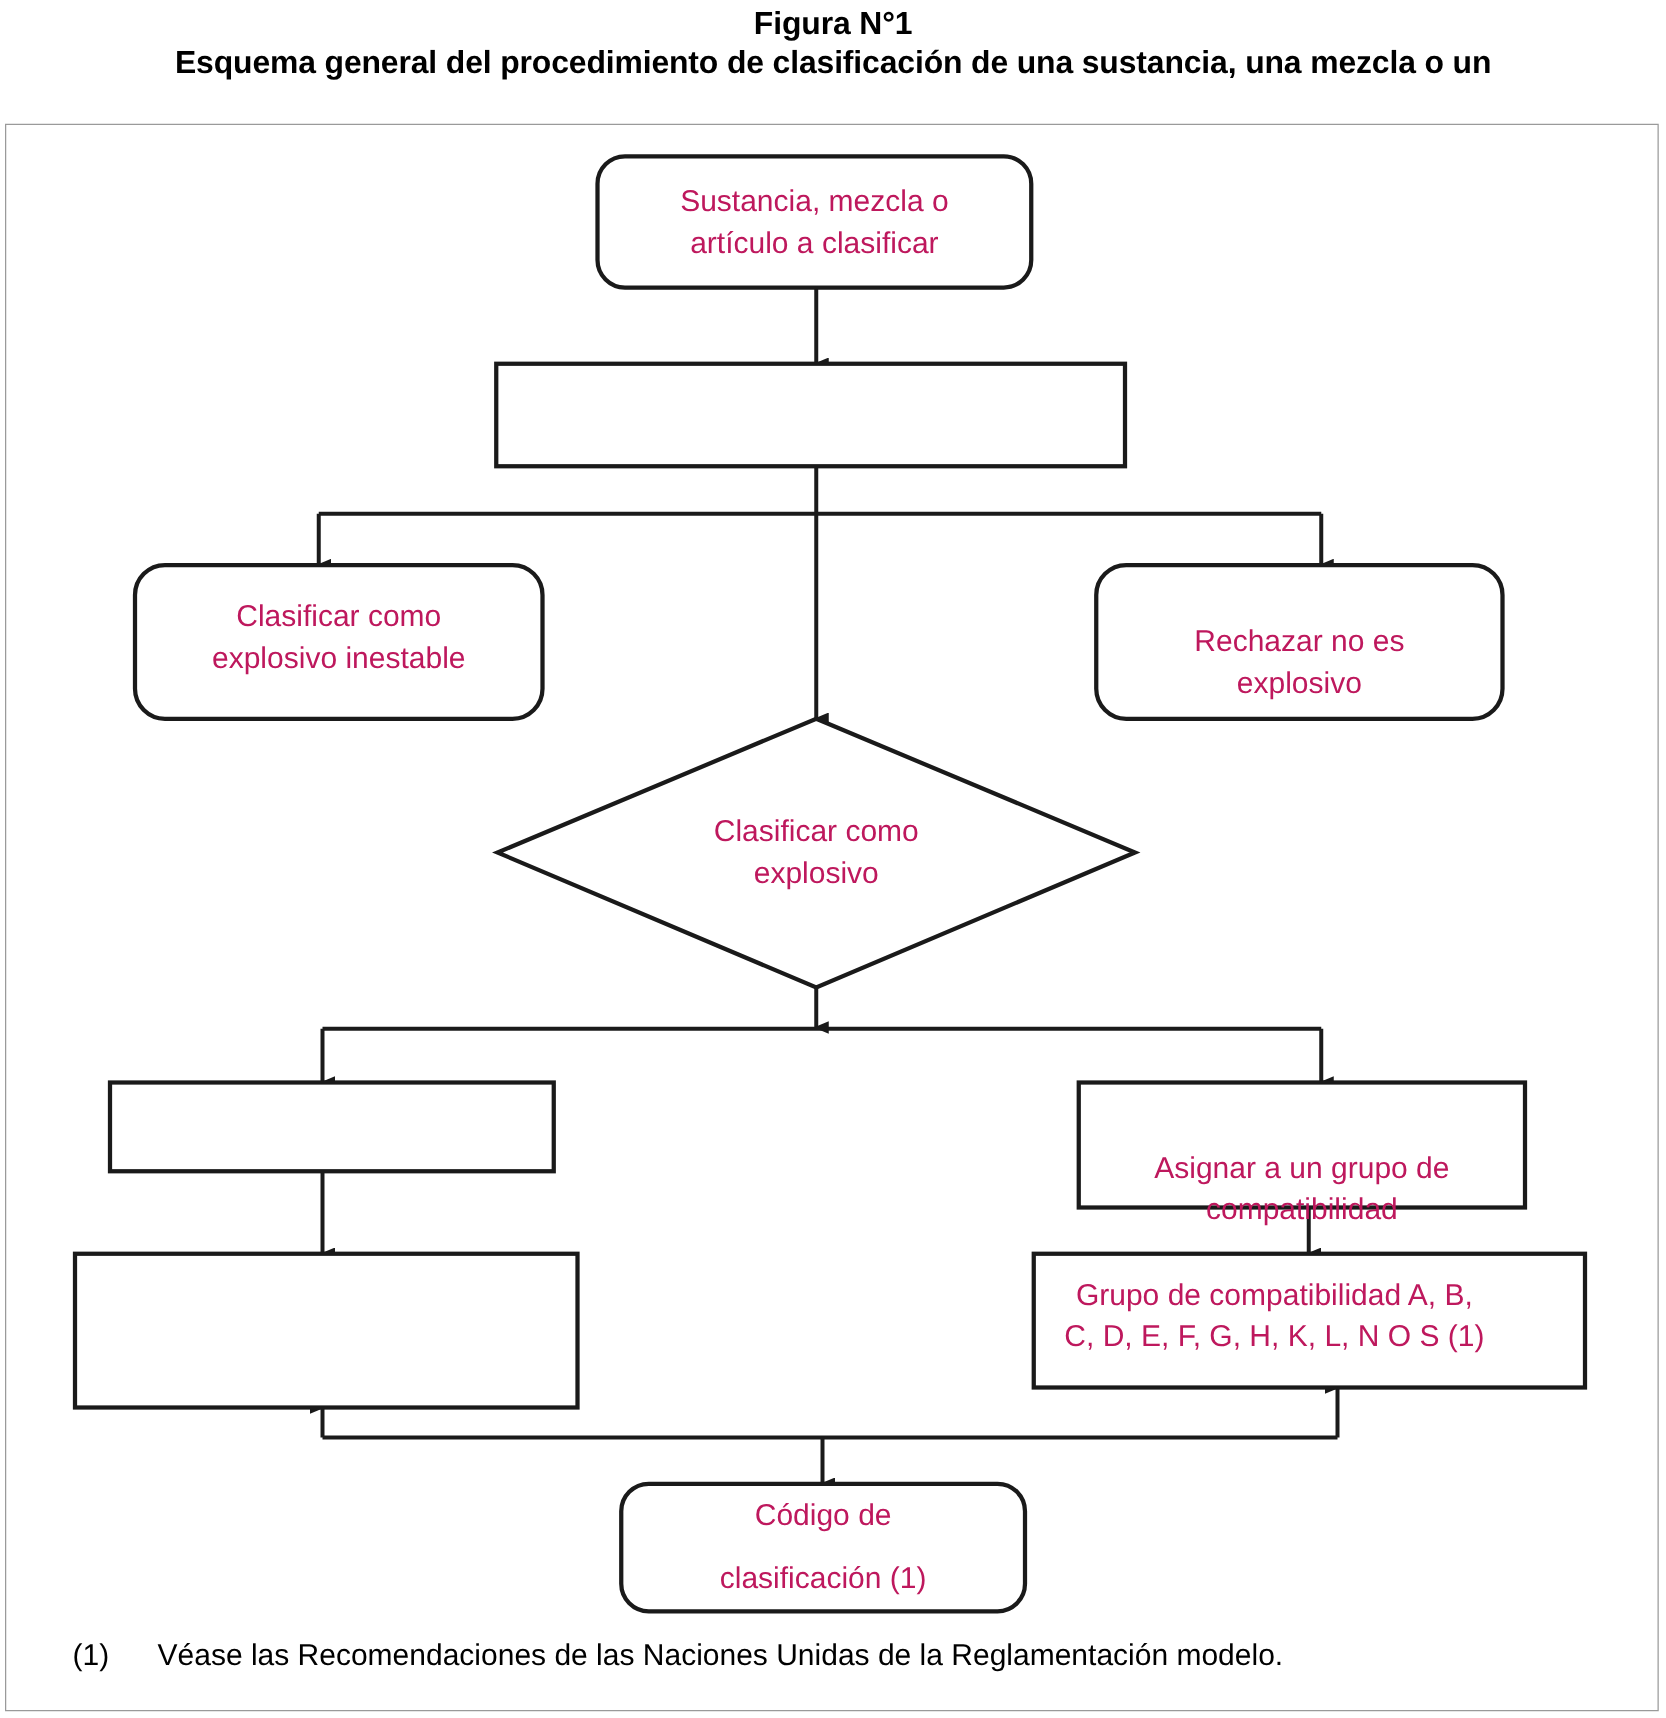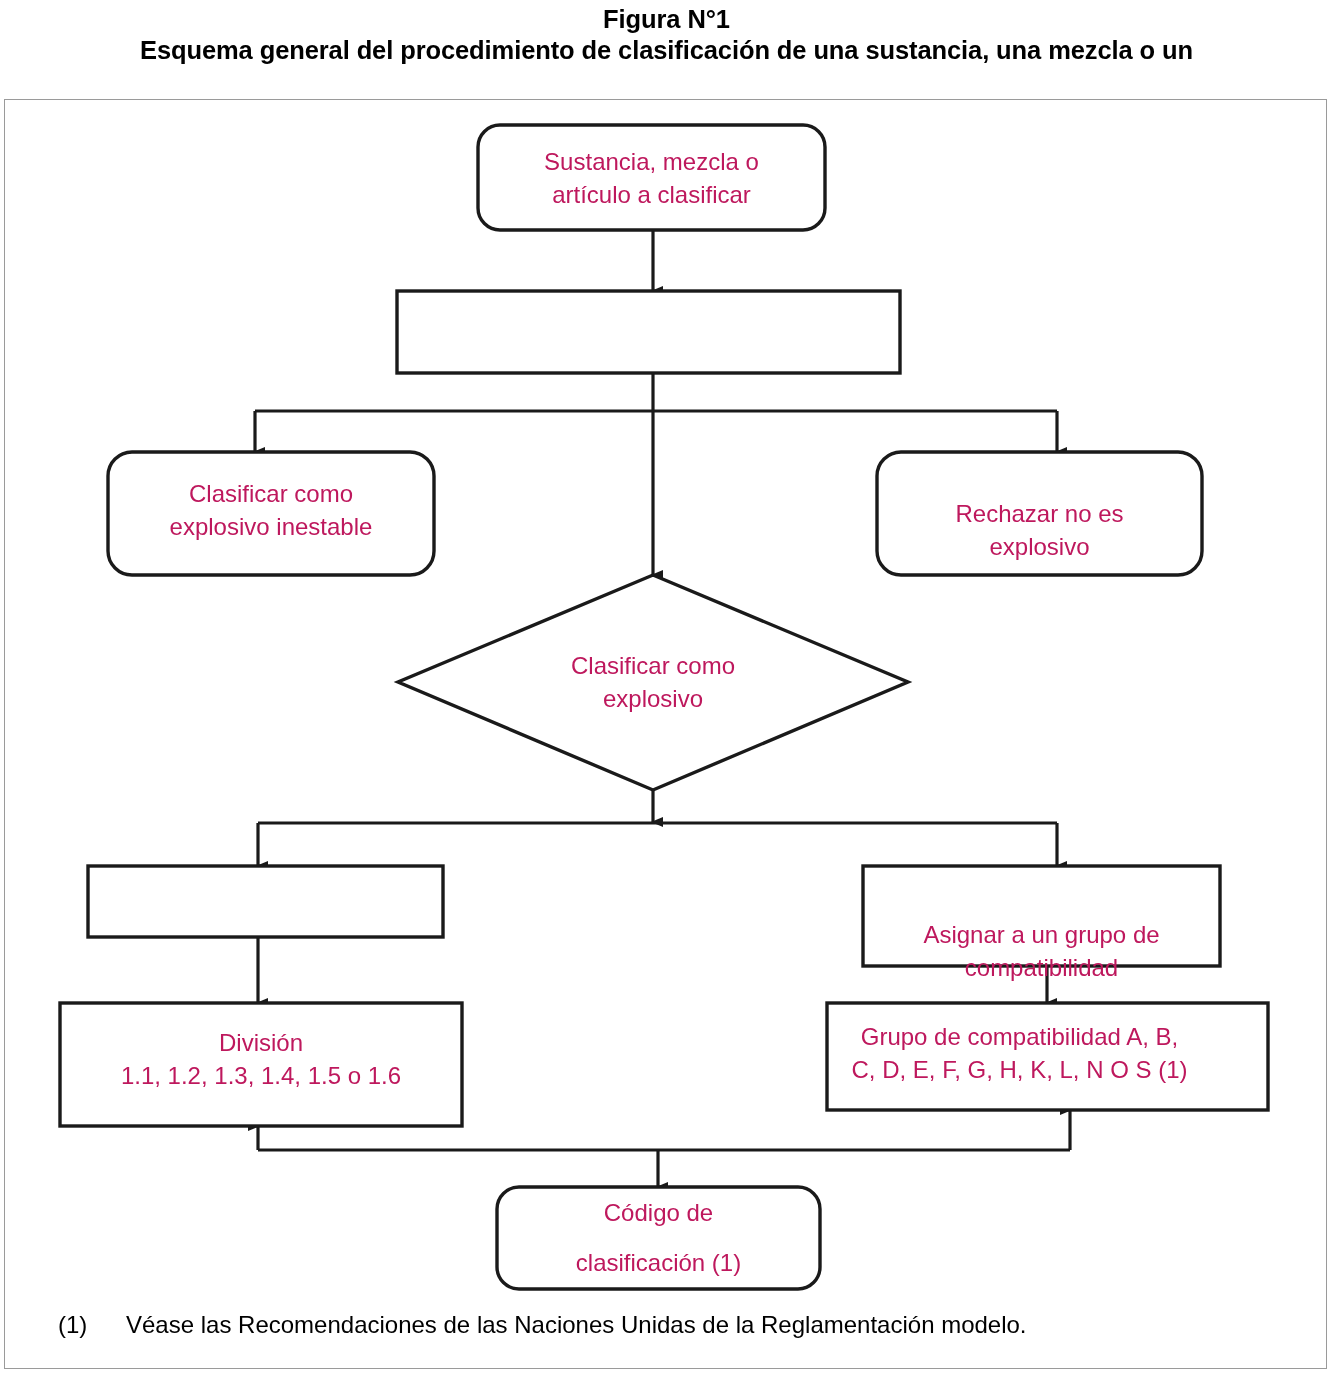--- a/index.html
+++ b/index.html
@@ -159,22 +159,20 @@
   <div class="node-label" style="left:877px; top:452px; width:325px; height:116px;margin-top:20px;">Rechazar no es
 explosivo</div>
 
   <div class="node-label" style="left:448px; top:615px; width:410px; height:134px;">Clasificar como
 explosivo</div>
 
 
   <div class="node-label top-aligned" style="left:863px; top:866px; width:357px; height:100px; padding-top:10px; box-sizing:border-box;margin-top:42px;">Asignar a un grupo de
 compatibilidad</div>
 
-  <div class="node-label" style="left:60px; top:1003px; width:402px; height:112px;">División
-1.1, 1.2, 1.3, 1.4, 1.5 o 1.6</div>
 
   <div class="node-label" style="left:799px; top:1003px; width:441px; height:100px;">Grupo de compatibilidad A, B,
 C, D, E, F, G, H, K, L, N O S (1)</div>
 
   <div class="node-label" style="left:497px; top:1187px; width:323px; height:102px; line-height:50px;">Código de
 clasificación (1)</div>
 
   <div id="footnote">
     <span class="fn-marker">(1)</span>
     <span class="fn-text">Véase las Recomendaciones de las Naciones Unidas de la Reglamentación modelo.</span>

